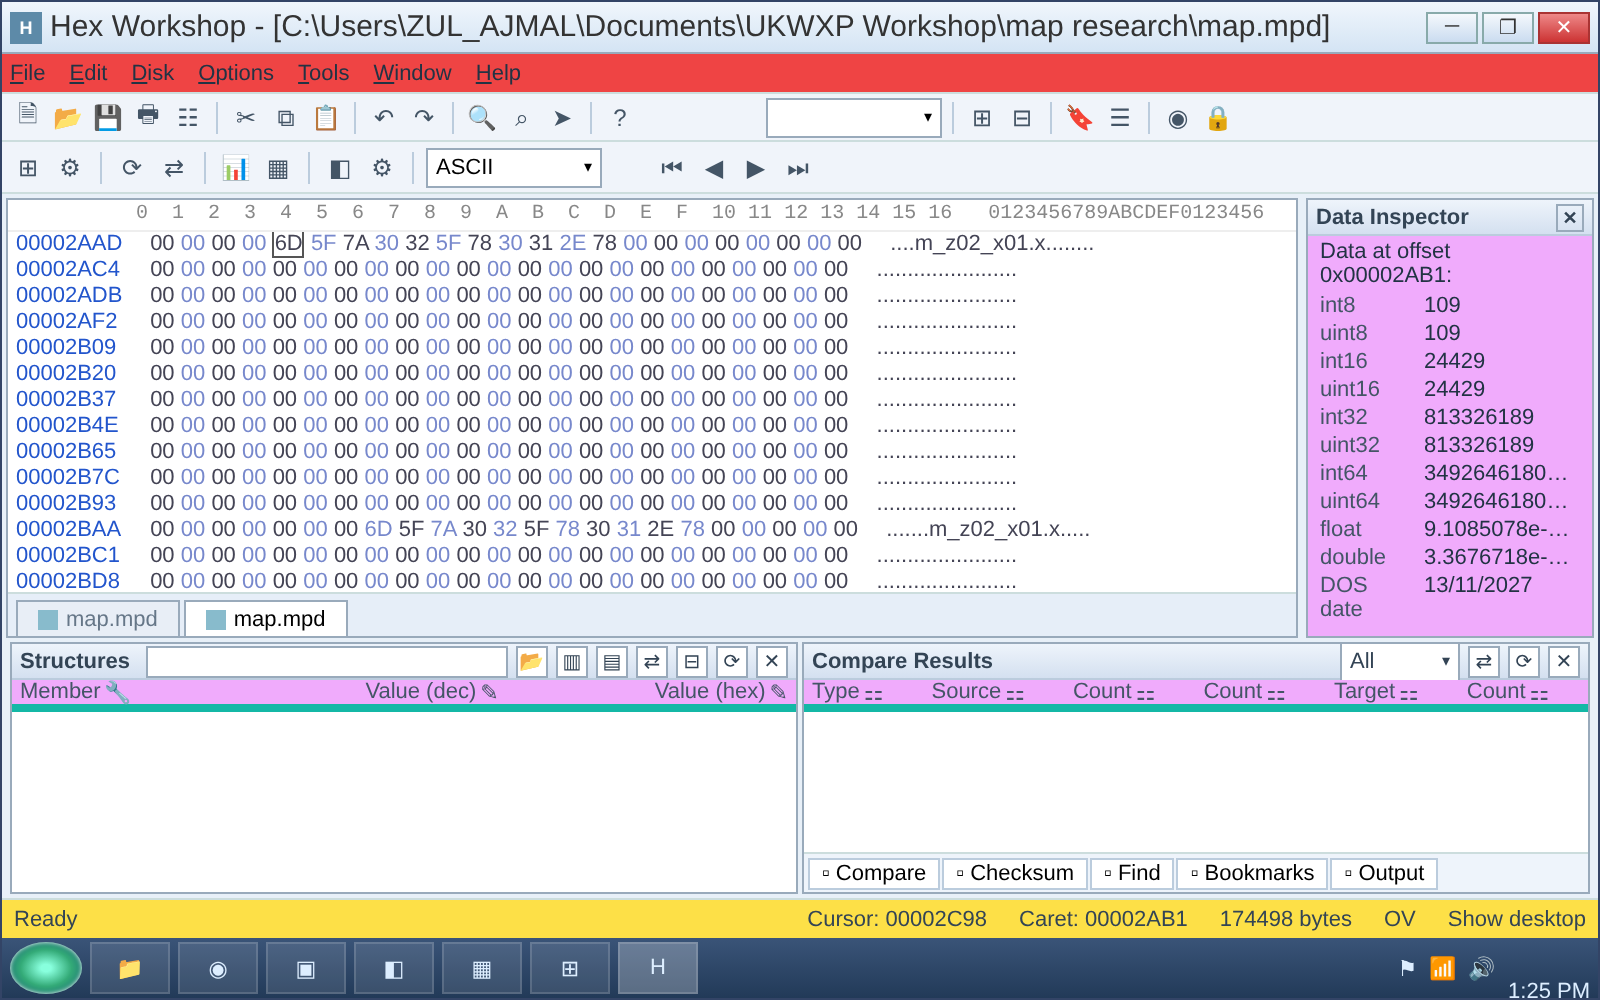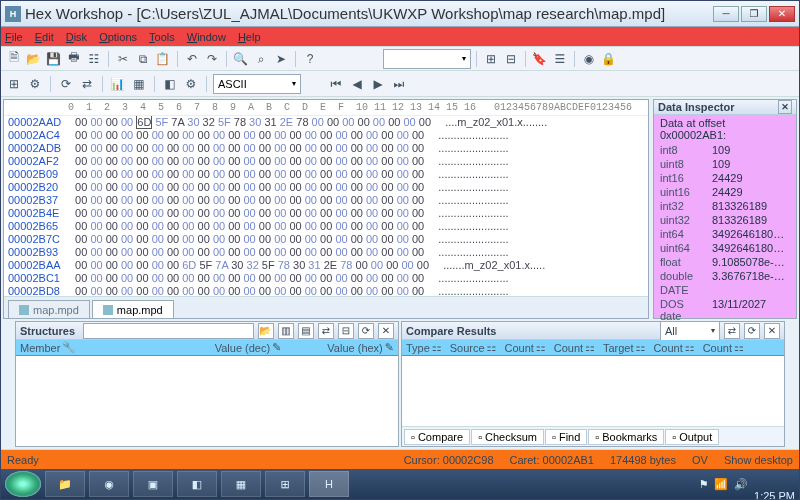--- a/index.html
+++ b/index.html
@@ -32,32 +32,32 @@
   .panehdr { height:18px; background:linear-gradient(#eef4fb,#d4e0f0); border-bottom:1px solid #bcd; display:flex; align-items:center; padding:0 4px; font-weight:bold; color:#345; justify-content:space-between; }
   .panehdr .x { width:14px; height:14px; display:flex; align-items:center; justify-content:center; border:1px solid #9ab; font-size:9px; }
   .insplabel { padding:2px 6px; color:#234; }
   .insprow { display:flex; padding:1px 6px; gap:6px; color:#234;justify-content:center; }
   .insprow .k { width:46px; color:#456; }
   .insprow .v { flex:1; overflow:hidden; text-overflow:ellipsis; white-space:nowrap; }
   .tabstrip { height:22px; background:#e6eef8; border-top:1px solid #cdd; display:flex; align-items:flex-end; padding:0 4px; gap:2px; }
   .filetab { height:18px; padding:0 10px; background:#fff; border:1px solid #9ab; border-bottom:none; display:flex; align-items:center; gap:4px; font-size:10px; }
   .filetab.inactive { background:#e8eef6; color:#678; }
   .filetab .ico { width:10px; height:10px; background:#8bc; }
-  .lower { height:128px; display:flex; gap:2px; padding:0 14px 2px; }
+  .lower { height:128px; display:flex; gap:2px; padding:0 4px 2px; }
   .panel { flex:1; background:#f6f9fc; border:1px solid #9ab; display:flex; flex-direction:column; overflow:hidden; }
   .panelhdr { height:18px; background:linear-gradient(#eef4fb,#d4e0f0); border-bottom:1px solid #bcd; display:flex; align-items:center; padding:0 4px; gap:4px; color:#345; }
   .panelhdr .lbl { font-weight: bold; }
   .panelhdr .combo { flex:1; height:16px; border:1px solid #9ab; background:#fff; margin-left:4px; }
   .panelhdr .btn { width:16px; height:16px; border:1px solid #9ab; background:#fff; display:flex; align-items:center; justify-content:center; font-size:10px; }
-  .colhdr { height:16px; background:#7dd3fc; border-bottom:1px solid #14b8a6; display:flex; align-items:center; padding:0 4px; gap:8px; color:#456; font-size:10px; }
+  .colhdr { height:16px; background:#f0abfc; border-bottom:4px solid #14b8a6; display:flex; align-items:center; padding:0 4px; gap:24px; color:#456; font-size:10px; }
   .colhdr .c { display:flex; align-items:center; gap:2px; }
   .panelbody { flex:1; background:#fff; }
   .paneltabs { height:20px; background:#eef4fb; border-top:1px solid #cdd; display:flex; align-items:center; gap:1px; padding:0 2px; }
   .ptab { height:16px; padding:0 6px; border:1px solid #bcd; background:#fff; font-size:10px; display:flex; align-items:center; gap:3px; }
-  .statusbar { height:20px; background:#f97316; border-top:1px solid #cdd; display:flex; align-items:center; padding:0 6px; gap:16px; font-size:10px; color:#345; }
+  .statusbar { height:20px; background:#fde047; border-top:1px solid #cdd; display:flex; align-items:center; padding:0 6px; gap:16px; font-size:10px; color:#345; }
   .statusbar .fill { flex:1; }
   .taskbar { height:30px; background: linear-gradient(#3a5478,#223a58); display:flex; align-items:center; padding:0 4px; gap:4px; }
   .start { width:36px; height:26px; border-radius:50%; background: radial-gradient(#8fd 10%, #3a7 50%, #157 100%); box-shadow:0 0 2px #fff inset; }
   .tbtn { width:40px; height:26px; background:rgba(255,255,255,.1); border:1px solid rgba(255,255,255,.15); display:flex; align-items:center; justify-content:center; color:#def; }
   .tray { margin-left:auto; display:flex; align-items:center; gap:6px; color:#def; font-size:10px; }
   .tray .clock { text-align:right; line-height:11px;margin-top:25px; }
   .chev { font-size:8px; }
 </style>
 </head>
 <body>
@@ -212,24 +212,20 @@
         </div>
         <div class="insprow">
           <span class="k">float</span>
           <span class="v">9.1085078e-010</span>
         </div>
         <div class="insprow">
           <span class="k">double</span>
           <span class="v">3.3676718e-075</span>
         </div>
         <div class="insprow">
-          <span class="k">DATE</span>
-          <span class="v"><invalid></invalid></span>
-        </div>
-        <div class="insprow">
           <span class="k">DOS date</span>
           <span class="v">13/11/2027</span>
         </div>
       </div>
   </div>
 </div>
 
 <div class="lower">
   <div class="panel" style="position:relative">
     <div class="panelhdr">

